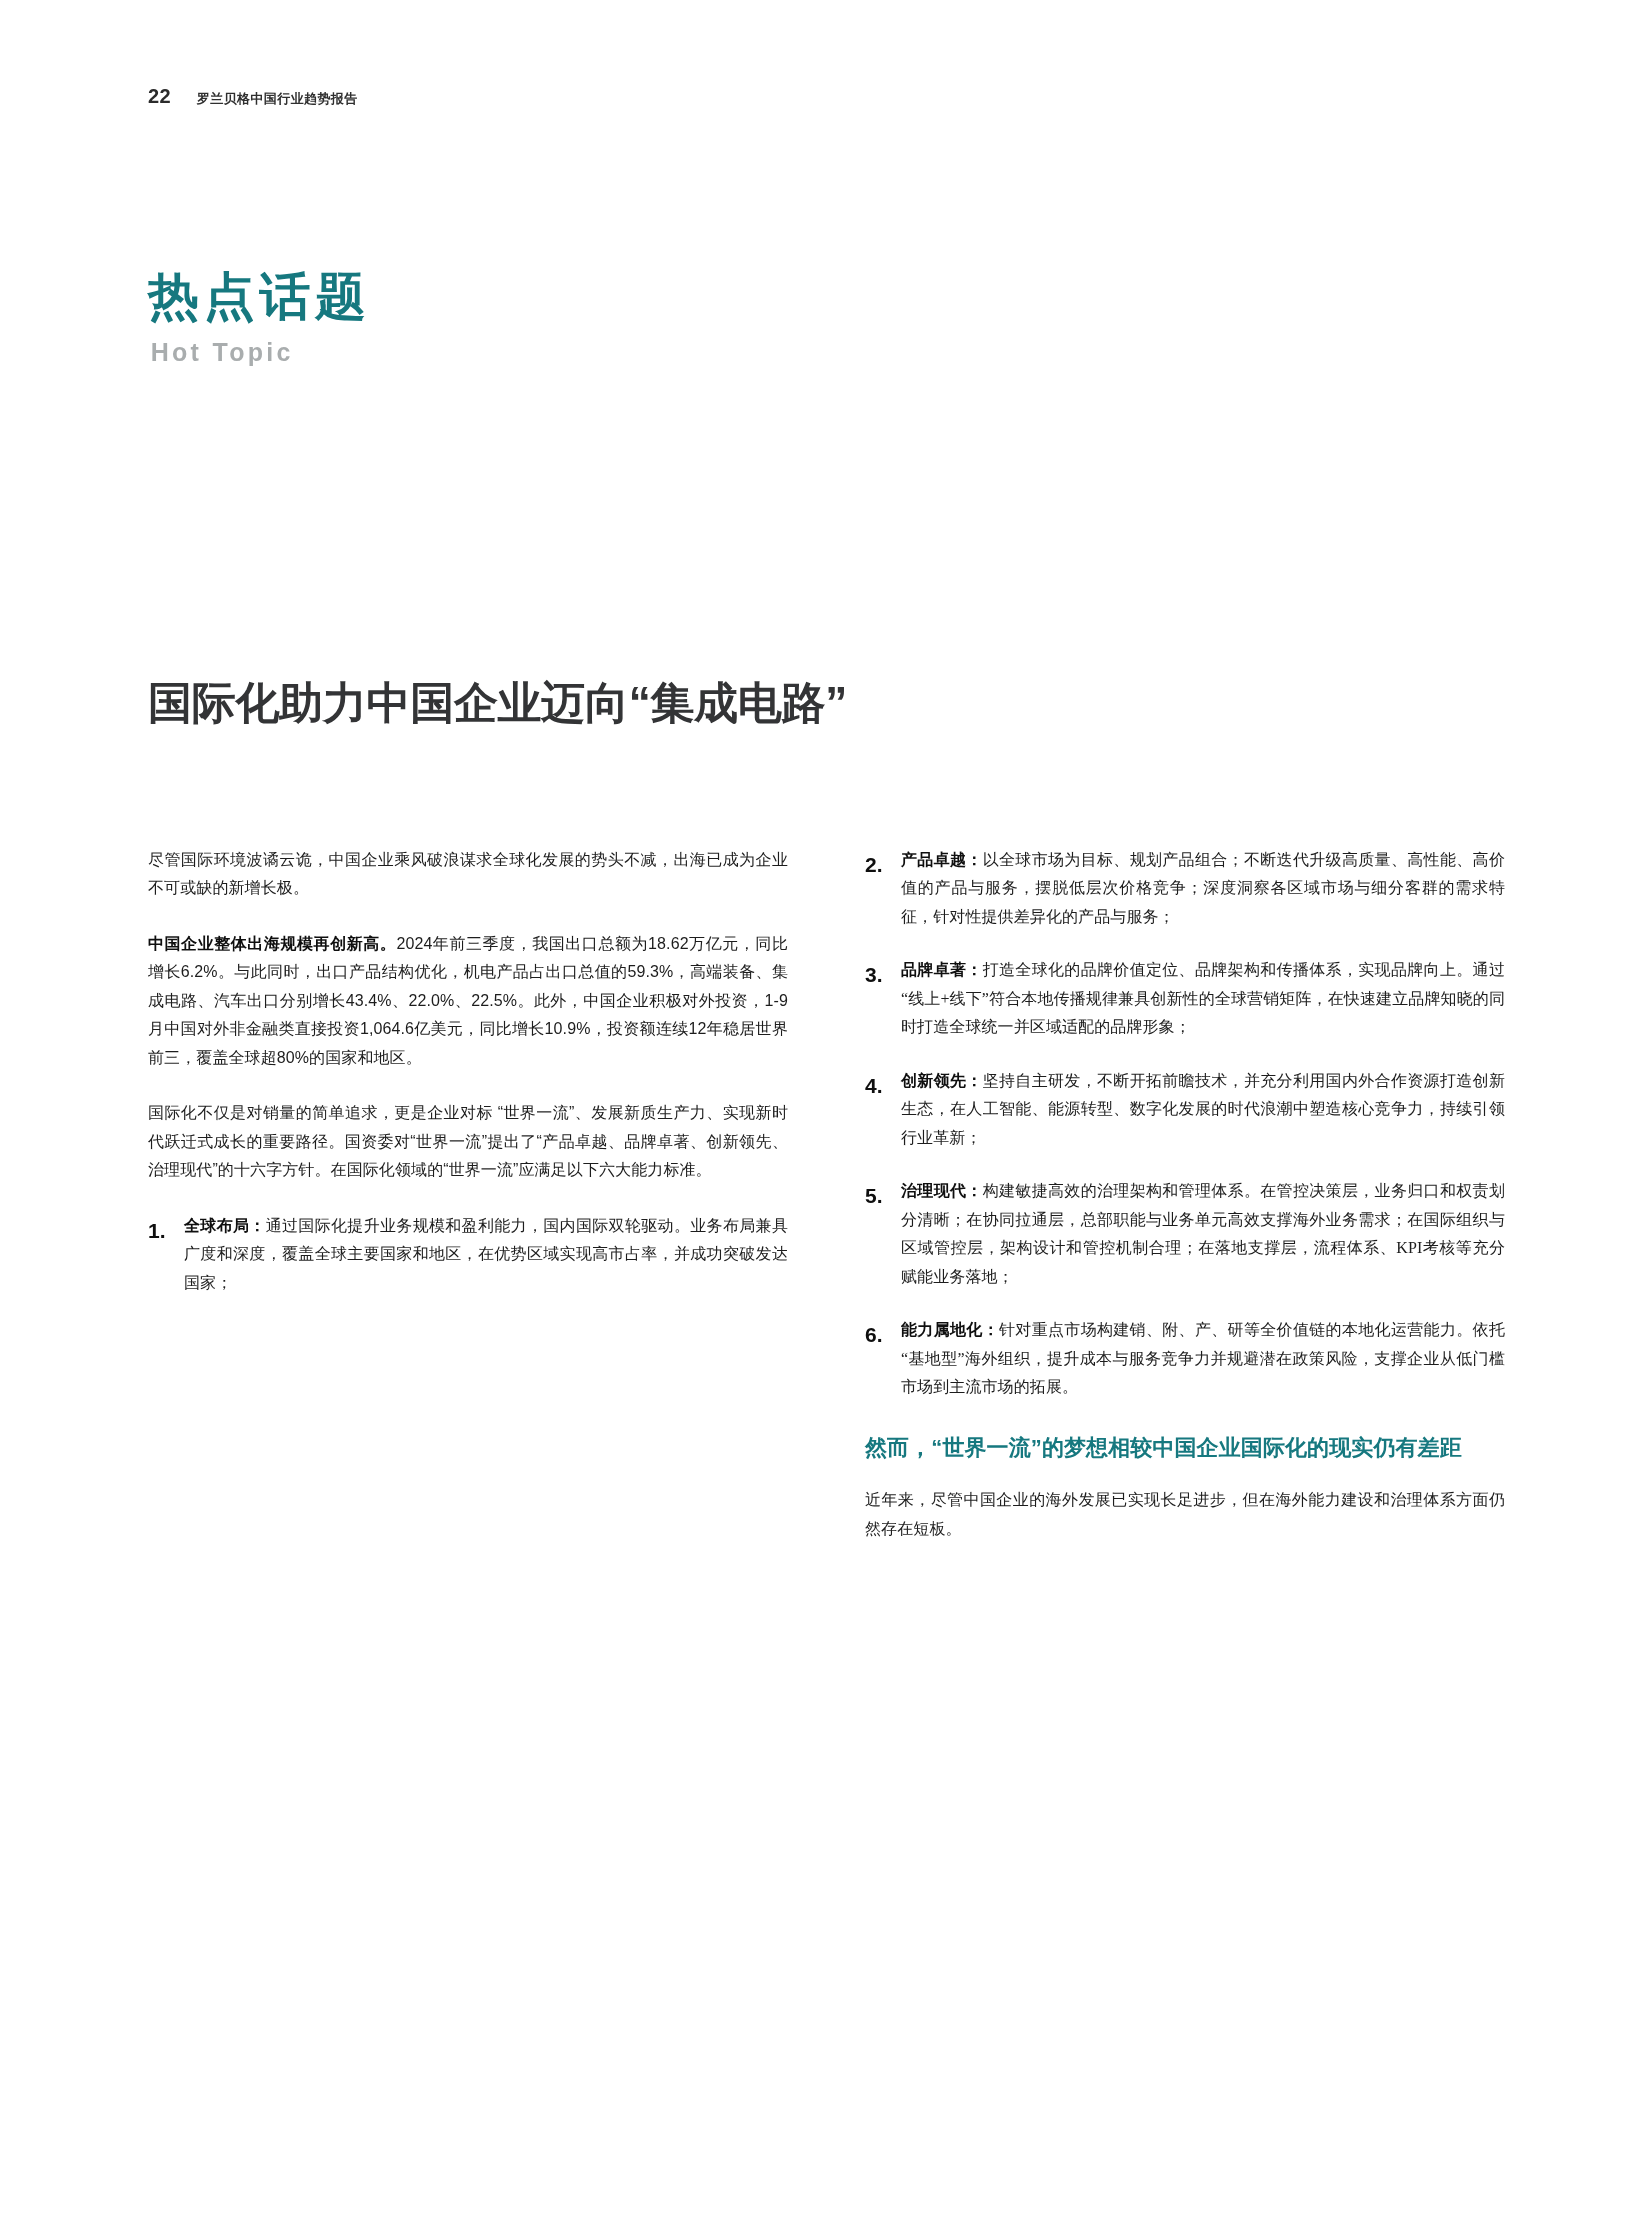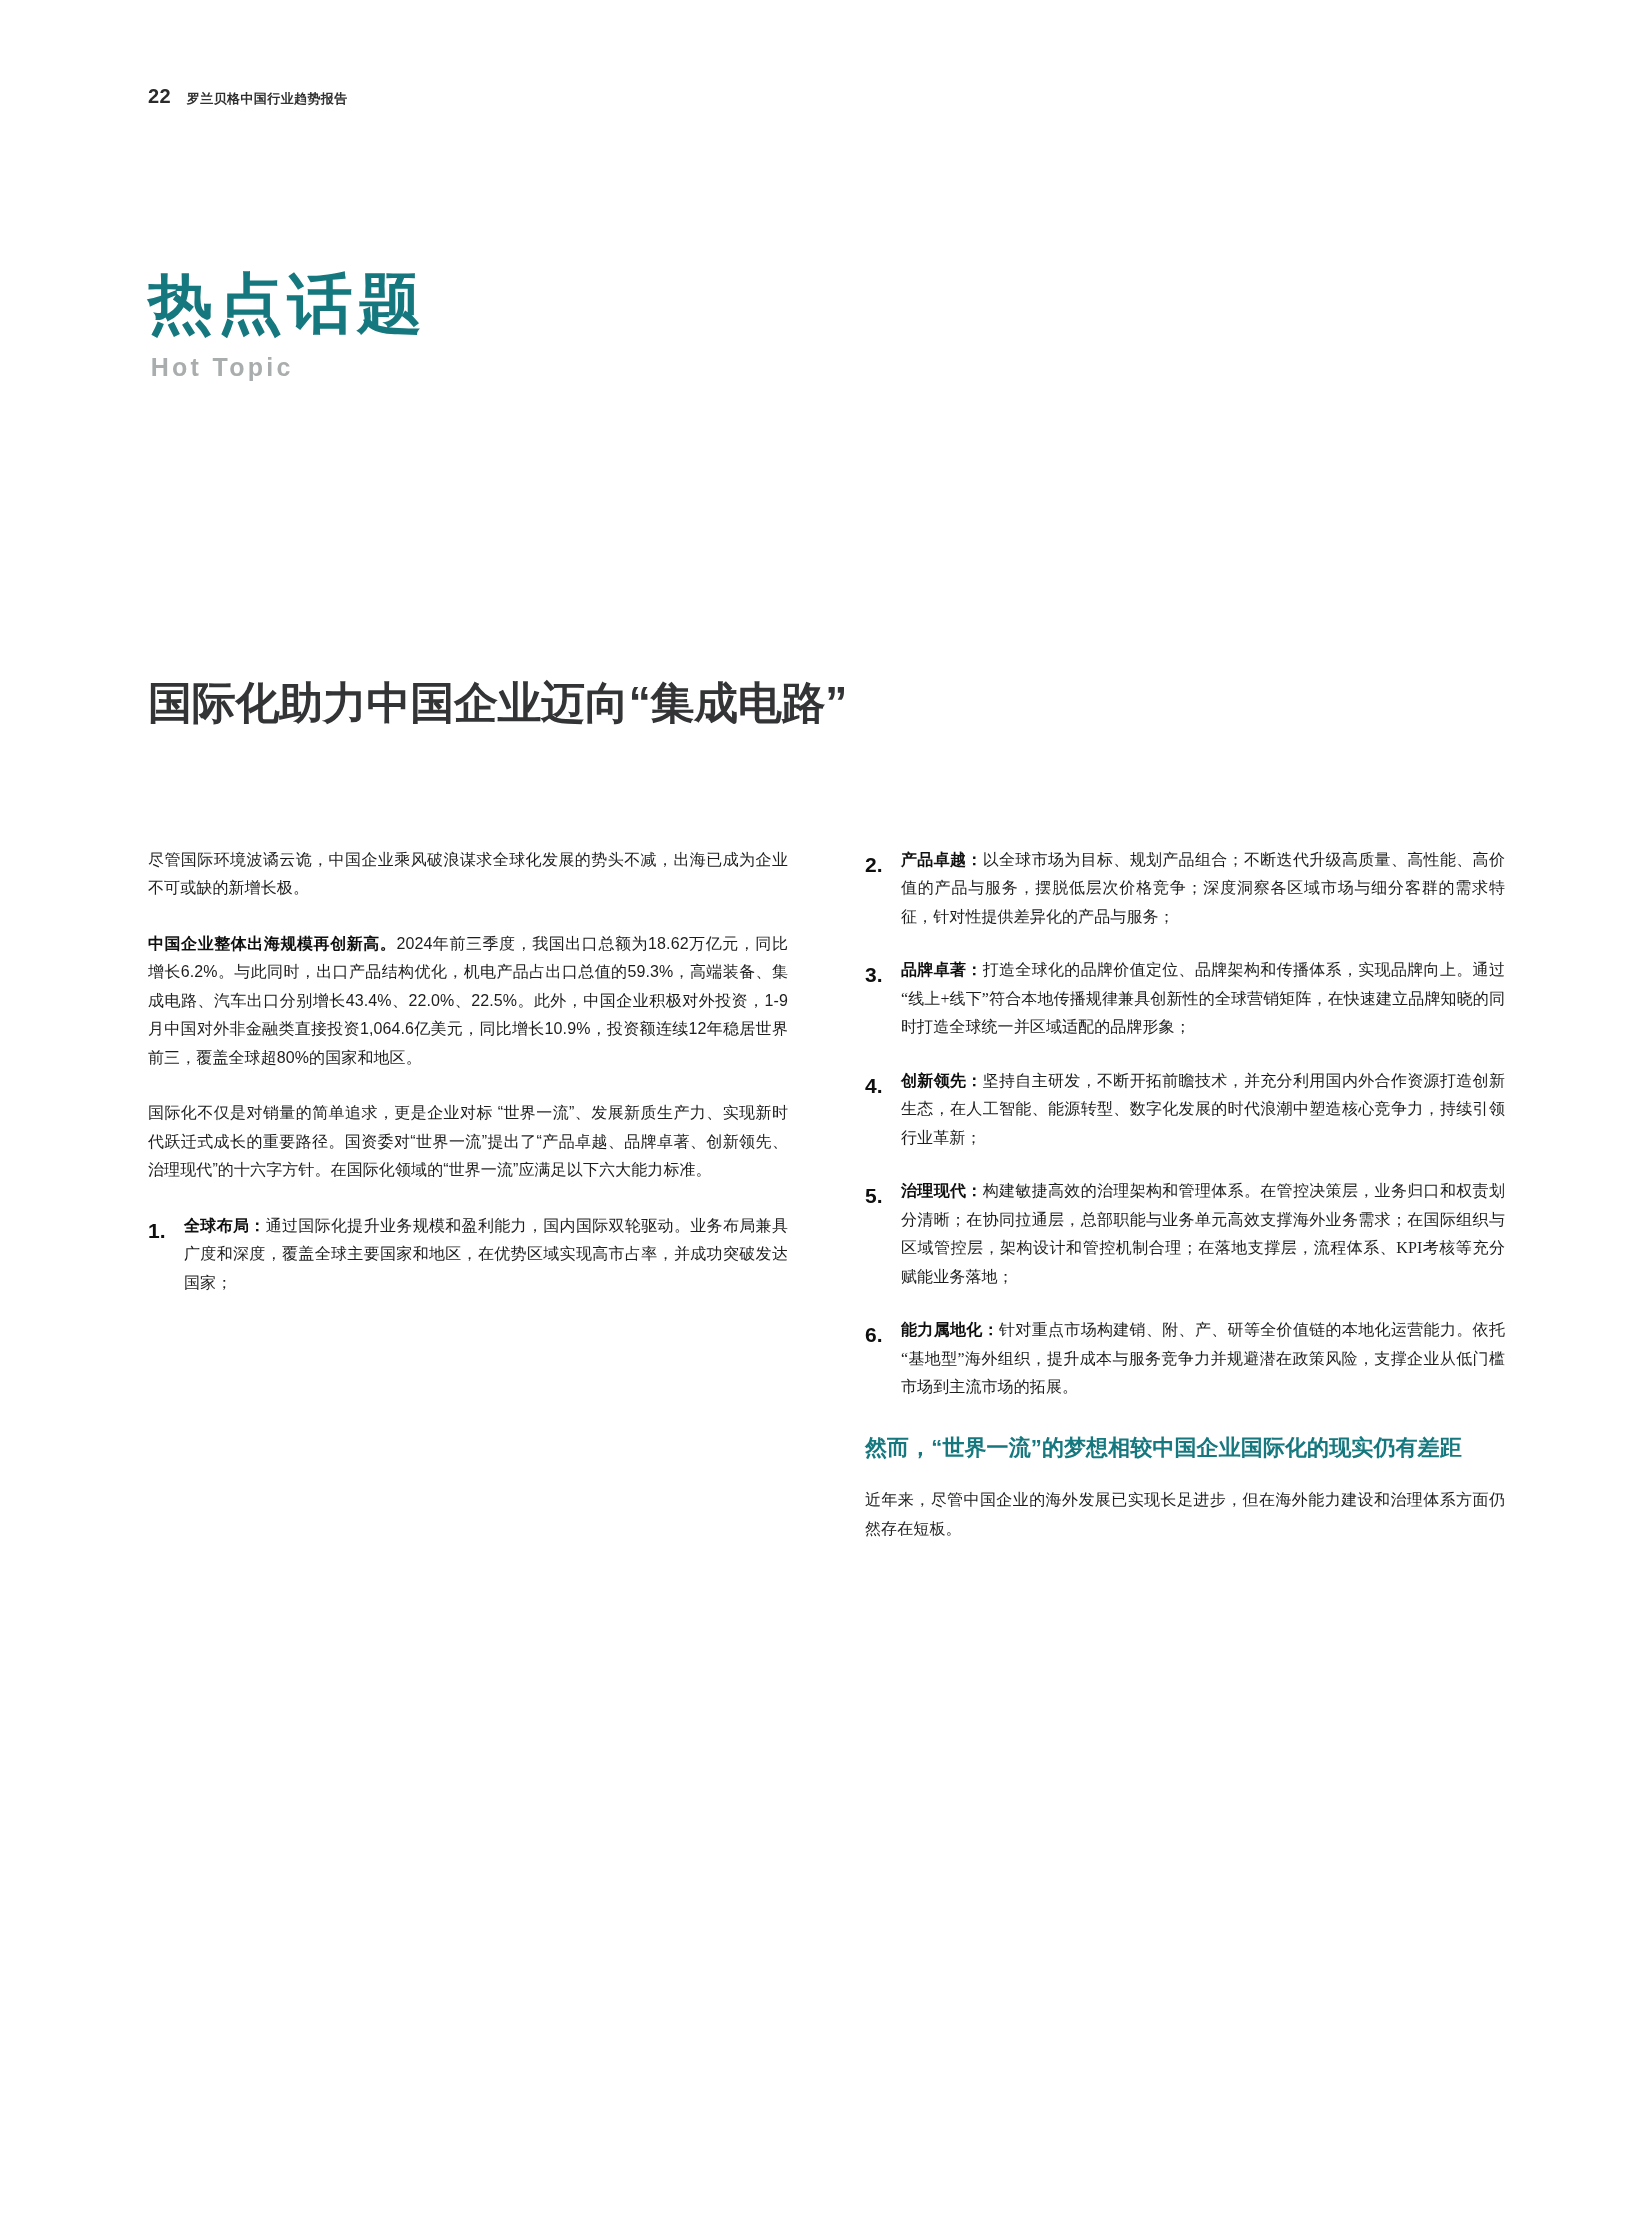--- a/index.html
+++ b/index.html
@@ -26,21 +26,21 @@
     box-sizing: border-box;
   }
 
   
   .running-head {
     position: absolute;
     left: 148px;
     top: 85px;
     display: flex;
     align-items: baseline;
-    gap: 16px;
+    gap: 26px;
     white-space: nowrap;
   }
   .running-head .folio {
     font-size: 20px;
     font-weight: 700;
     color: #2b2b2b;
     letter-spacing: 0.3px;
   }
   .running-head .doc-title {
     font-size: 13px;
@@ -49,21 +49,21 @@
     letter-spacing: 0.4px;
   }
 
   
   .section-label {
     position: absolute;
     left: 148px;
     top: 269px;
   }
   .section-label .cn {
-    font-size: 65px;
+    font-size: 51px;
     font-weight: 700;
     color: #16787f;
     letter-spacing: 4.7px;
     line-height: 1.08;
     margin: 0;
   }
   .section-label .en {
     font-size: 25px;
     font-weight: 700;
     color: #a9adae;

